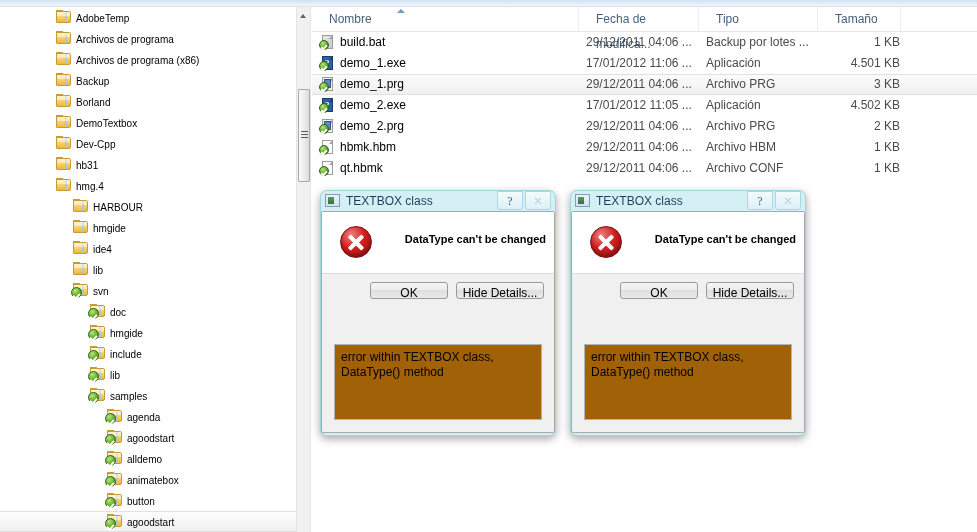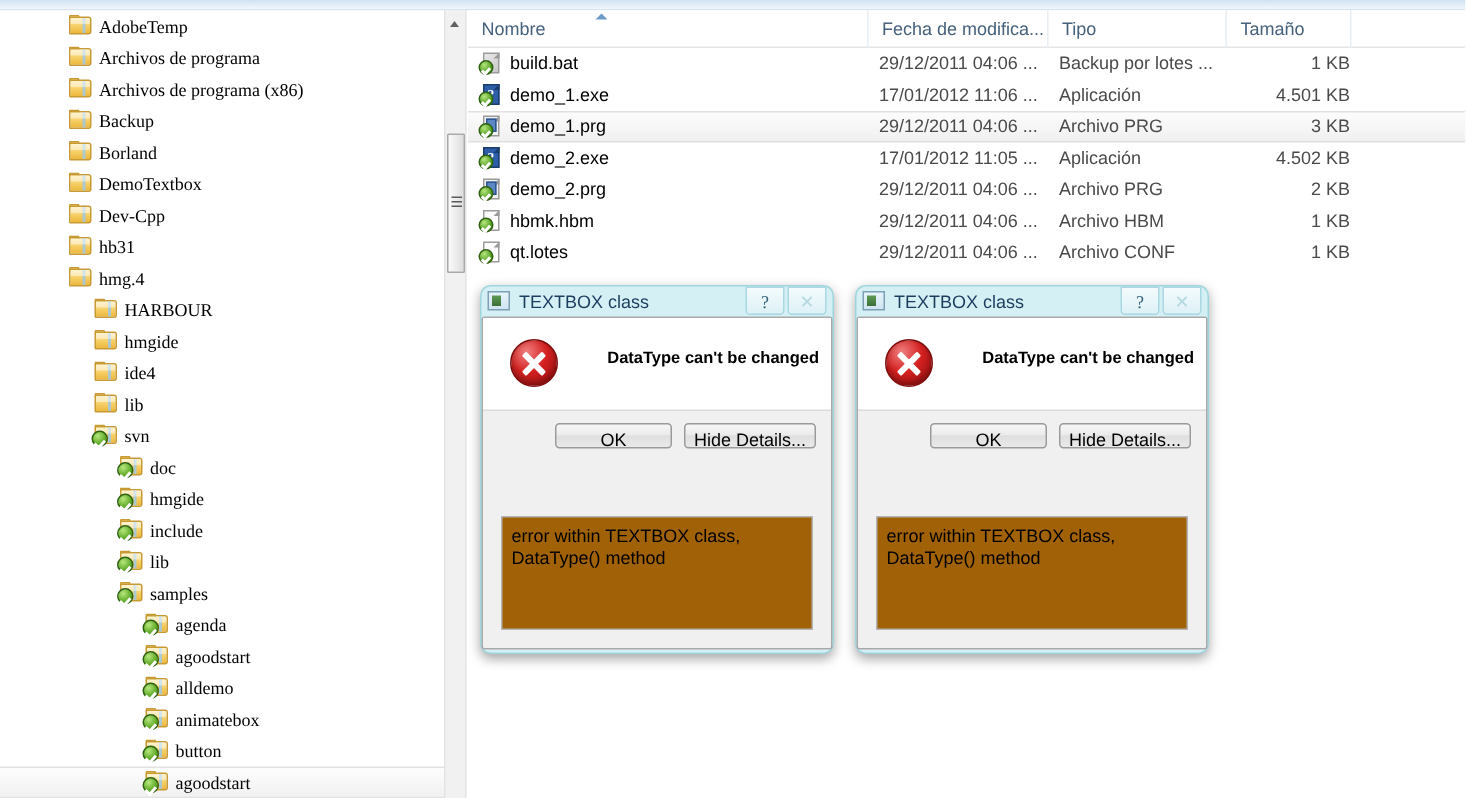--- a/index.html
+++ b/index.html
@@ -19,23 +19,22 @@
     border-bottom:1px solid #d6e3f0;
   }
 
   
   .nav-pane {
     position:absolute; left:0; top:7px; width:296px; height:525px;
     background:#ffffff; overflow:hidden;
   }
   .nav-row {
     position:relative; height:21px; line-height:21px;
-    white-space:nowrap; color:#000; font-size:12px;
-    padding-left:2px;
-    font-family:Liberation Serif, serif;
+    white-space:nowrap; color:#000; font-size:10px;
+    padding-left:12px;
   }
   .nav-row.selected {
     background:linear-gradient(to bottom,#fdfdfd 0%,#f1f1f1 100%);
     border-top:1px solid #e2e2e2;
     border-bottom:1px solid #e2e2e2;
     height:21px; line-height:19px;
   }
   .nav-row .lbl { vertical-align:middle; }
 
   
@@ -103,21 +102,21 @@
   .list-pane {
     position:absolute; left:312px; top:7px; width:665px; height:525px;
     background:#fff;
   }
   .col-head {
     position:relative; height:25px; background:#fff;
     border-bottom:1px solid #e5e5e5;
   }
   .col-head .ch {
     position:absolute; top:0; height:25px; line-height:25px;
-    color:#46617c; font-size:12px; padding-left:9px;
+    color:#46617c; font-size:12px; padding-left:17px;
     border-left:1px solid #e8eef4;
   }
   .col-head .ch:first-child { border-left:none; }
   .sort-arrow {
     position:absolute; left:85px; top:2px;
     border-left:4px solid transparent; border-right:4px solid transparent;
     border-bottom:4px solid #6b9bc9;
   }
   .frow {
     position:relative; height:21px; line-height:21px; font-size:12px;
@@ -328,21 +327,21 @@
           <span class="c-type">Archivo PRG</span>
           <span class="c-size">2 KB</span>
         </div>
         <div class="frow">
           <span class="c-name"><span class="fic"><span class="page"></span><span class="chk2"></span></span><span>hbmk.hbm</span></span>
           <span class="c-date">29/12/2011 04:06 ...</span>
           <span class="c-type">Archivo HBM</span>
           <span class="c-size">1 KB</span>
         </div>
         <div class="frow">
-          <span class="c-name"><span class="fic"><span class="page"></span><span class="chk2"></span></span><span>qt.lotes</span></span>
+          <span class="c-name"><span class="fic"><span class="page"></span><span class="chk2"></span></span><span>qt.hbmk</span></span>
           <span class="c-date">29/12/2011 04:06 ...</span>
           <span class="c-type">Archivo CONF</span>
           <span class="c-size">1 KB</span>
         </div>
       </div>
   </div>
 
   <div id="dialogs">
       <div class="dialog" style="left: 320px; top: 190px; width: 236px; height: 246px;">
         <div class="dlg-title">

